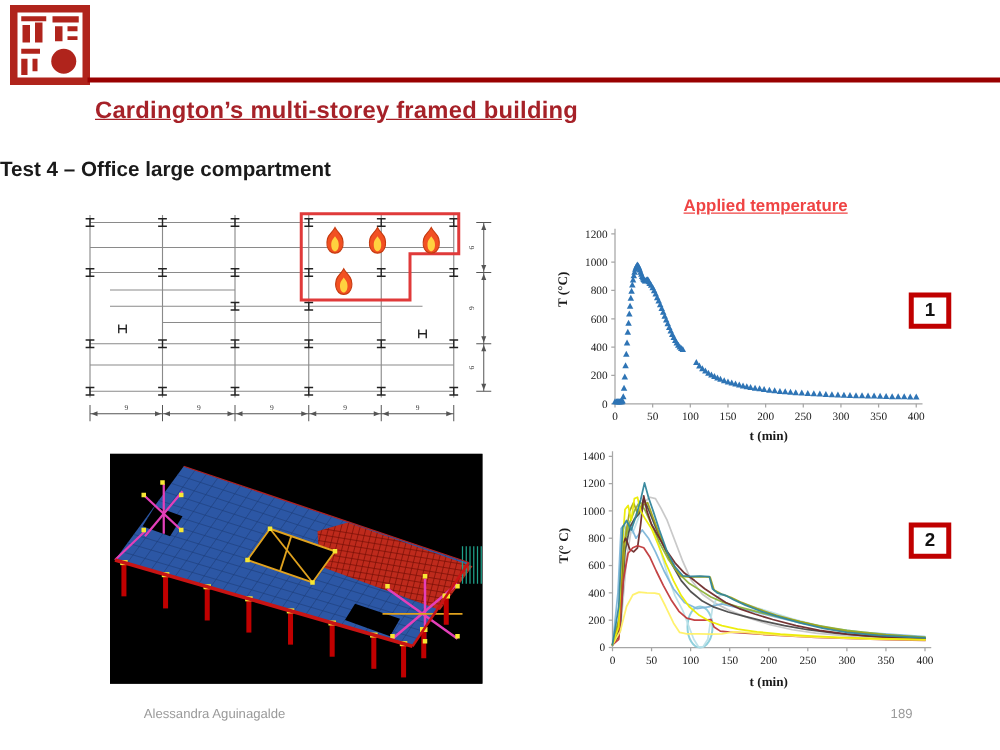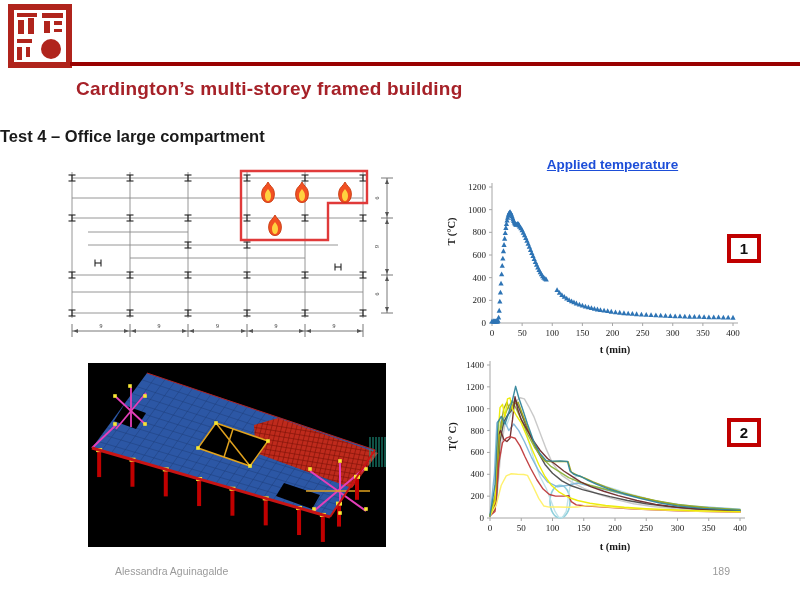--- a/index.html
+++ b/index.html
@@ -1,27 +1,27 @@
 <!DOCTYPE html>
 <html><head>
 <meta charset="utf-8">
 <style>
   html,body{margin:0;padding:0;}
   body{width:800px;height:600px;position:relative;background:#fff;overflow:hidden;
        font-family:"Liberation Sans", sans-serif;}
   .abs{position:absolute;}
-  #slide-title{left:76px;top:78px;font-size:19px;font-weight:bold;color:#A62128;letter-spacing:.2px;}
+  #slide-title{left:76px;top:78px;font-size:19px;font-weight:bold;color:#A62128;letter-spacing:.2px;text-decoration:underline;}
   #slide-subtitle{left:0;right:0;top:127px;font-size:16.5px;font-weight:bold;color:#1A1A1A;}
   #header-rule{left:70px;top:62px;width:730px;height:4px;background:#990000;}
   #stamp{left:8px;top:4px;width:64px;height:64px;}
   #plan-wrap{left:15px;top:160px;width:425px;height:185px;}
   #model-wrap{left:88px;top:363px;width:298px;height:184px;background:#000;}
   #chart1-svg{left:445px;top:155px;}
   #chart2-svg{left:440px;top:358px;}
-  .chart-title{left:492px;top:157px;width:241px;text-align:center;font-size:13.5px;font-weight:bold;color:#1d4ed8;
+  .chart-title{left:492px;top:157px;width:241px;text-align:center;font-size:13.5px;font-weight:bold;color:#ef4444;
                text-decoration:underline;}
   .axis-label{font-family:"Liberation Serif", serif;font-weight:bold;font-size:10.5px;color:#1A1A1A;}
   #y-label-1{left:421px;top:226px;width:60px;text-align:center;transform:rotate(-90deg);}
   #x-label-1{left:565px;top:344px;width:100px;text-align:center;}
   #y-label-2{left:422px;top:431px;width:60px;text-align:center;transform:rotate(-90deg);}
   #x-label-2{left:565px;top:541px;width:100px;text-align:center;}
   .callout{width:26px;height:21px;border:4px solid #C00000;background:#fff;text-align:center;
            font-size:15px;font-weight:bold;color:#111;line-height:21px;}
   #callout-1{left:727px;top:234px;}
   #callout-2{left:727px;top:418px;}

